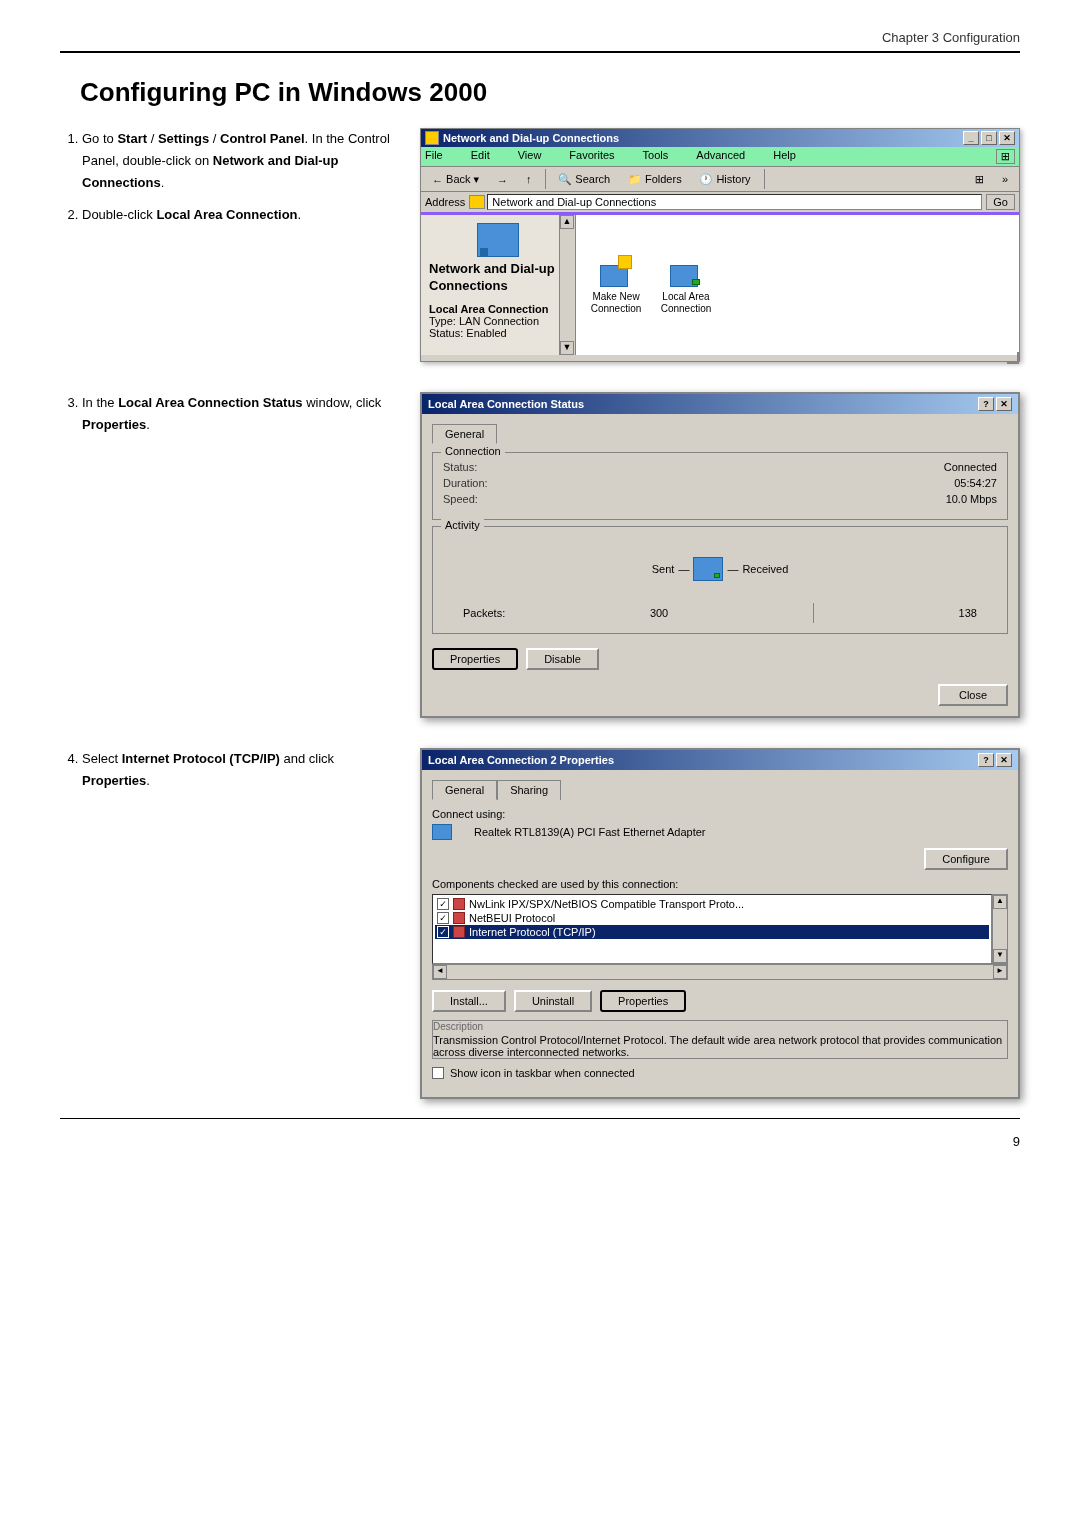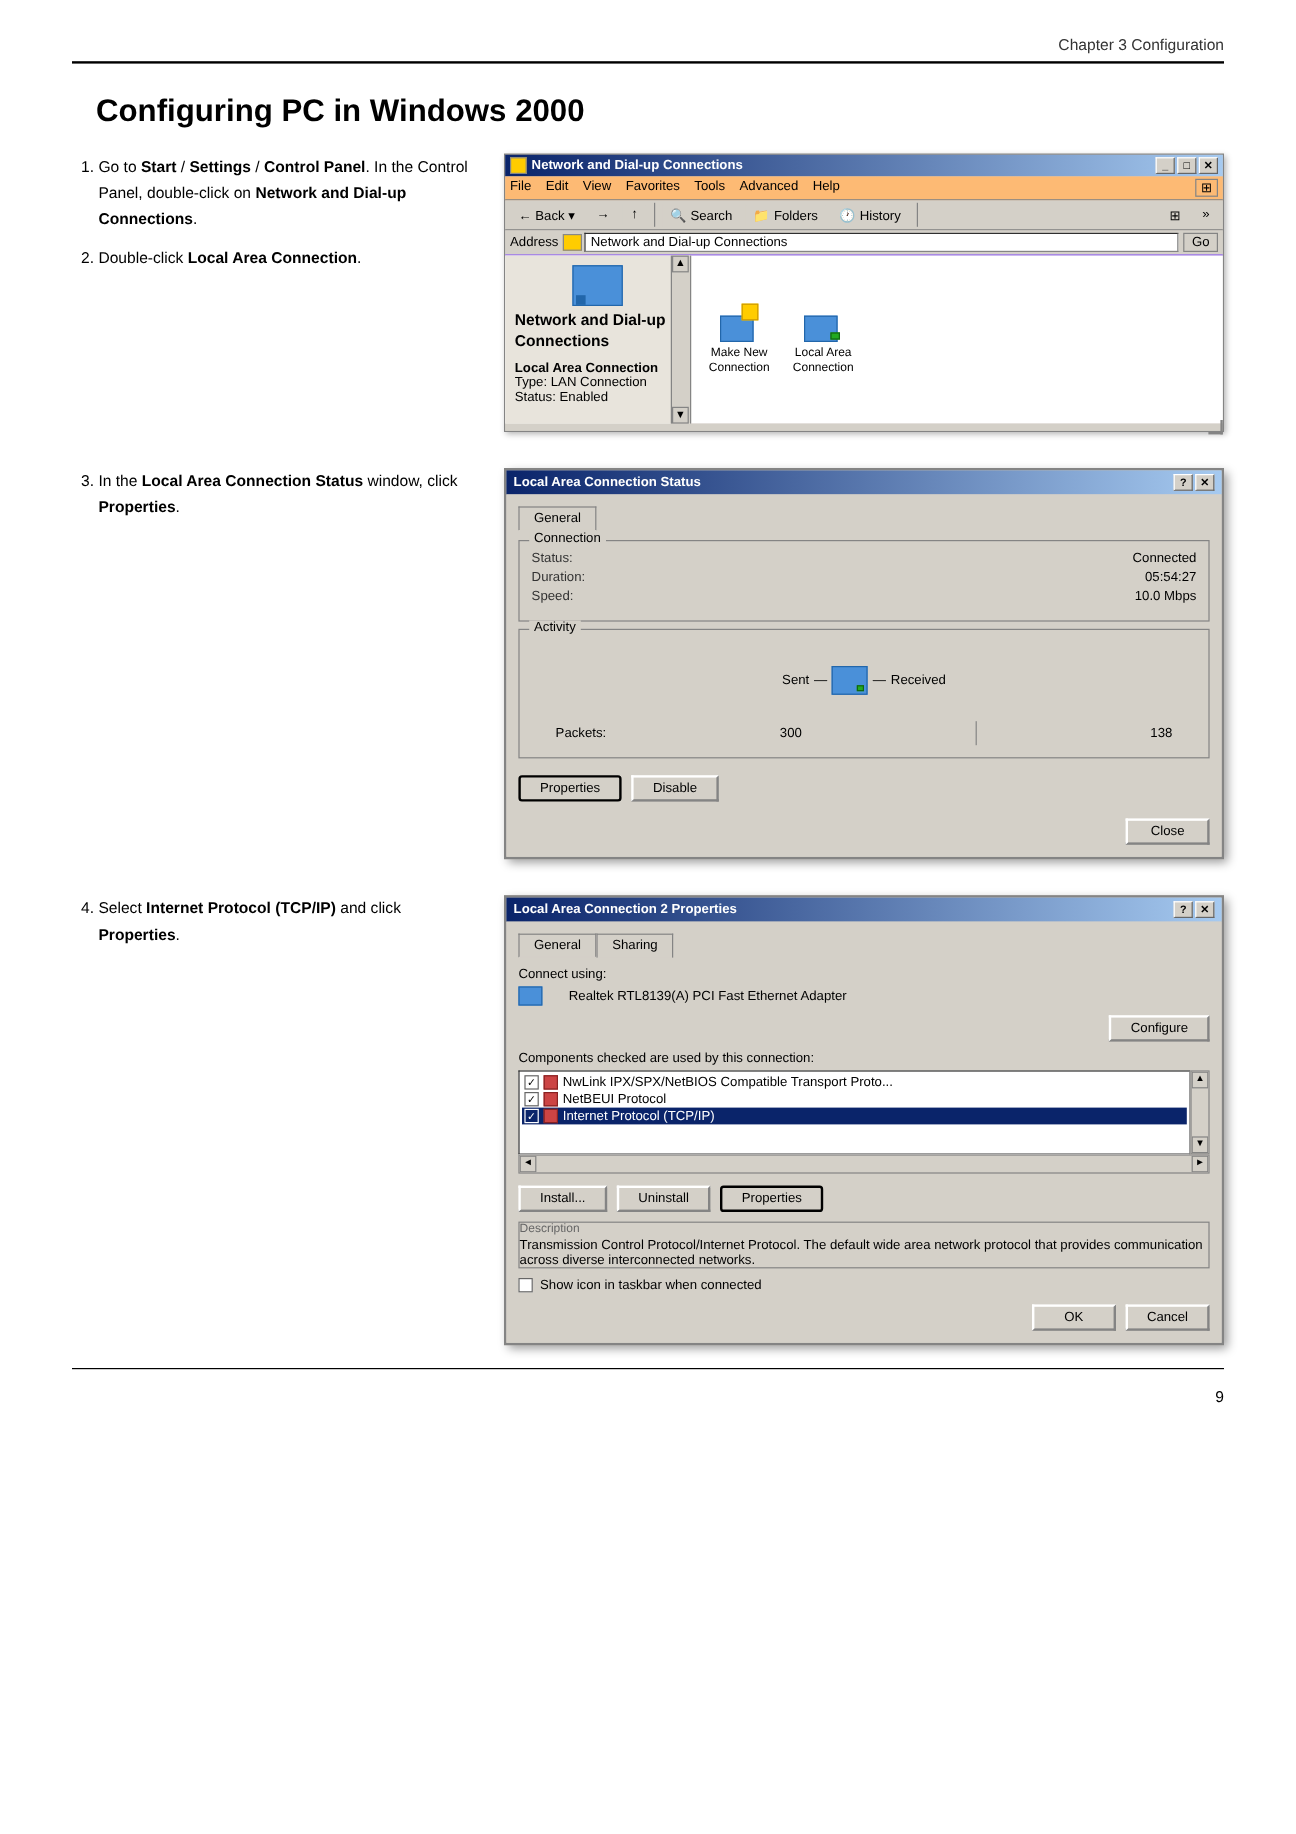--- a/index.html
+++ b/index.html
@@ -109,24 +109,24 @@
       border-bottom-color: #666;
       font-size: 9px;
       text-align: center;
       line-height: 12px;
       cursor: pointer;
       color: #000;
     }
 
     
     .win-menubar {
-      background: #fdba74;
+      background: #86efac;
       padding: 2px 4px;
       display: flex;
-      gap: 12px;
+      gap: 28px;
       border-bottom: 1px solid #848484;
       font-size: 11px;
     }
 
     .win-menubar span {
       cursor: pointer;
     }
 
     
     .win-toolbar {
@@ -152,21 +152,21 @@
 
     .separator { width: 1px; height: 20px; background: #848484; margin: 0 2px; }
 
     
     .win-addressbar {
       background: #d4d0c8;
       padding: 2px 4px;
       display: flex;
       align-items: center;
       gap: 4px;
-      border-bottom: 1px solid #8b5cf6;
+      border-bottom: 3px solid #8b5cf6;
       font-size: 11px;
     }
 
     .win-addressbar-input {
       flex: 1;
       border: 1px inset #848484;
       background: white;
       padding: 1px 4px;
       font-size: 11px;
     }
@@ -703,28 +703,20 @@
           <div class="desc-box">
             <div class="desc-label">Description</div>
             <div>Transmission Control Protocol/Internet Protocol. The default wide area network protocol that provides communication across diverse interconnected networks.</div>
           </div>
 
           <div style="display:flex;align-items:center;gap:6px;margin-top:8px;margin-bottom:8px;">
             <div class="checkbox"></div>
             <span>Show icon in taskbar when connected</span>
           </div>
 
-          <div class="btn-row-right">
-            <div class="win-button">
-              <span>OK</span>
-            </div>
-            <div class="win-button">
-              <span>Cancel</span>
-            </div>
-          </div>
         </div>
       </div>
     </div>
   </div>
 
   <div class="bottom-border"></div>
   <div class="page-number">9</div>
 </div>
 
 </body></html>

